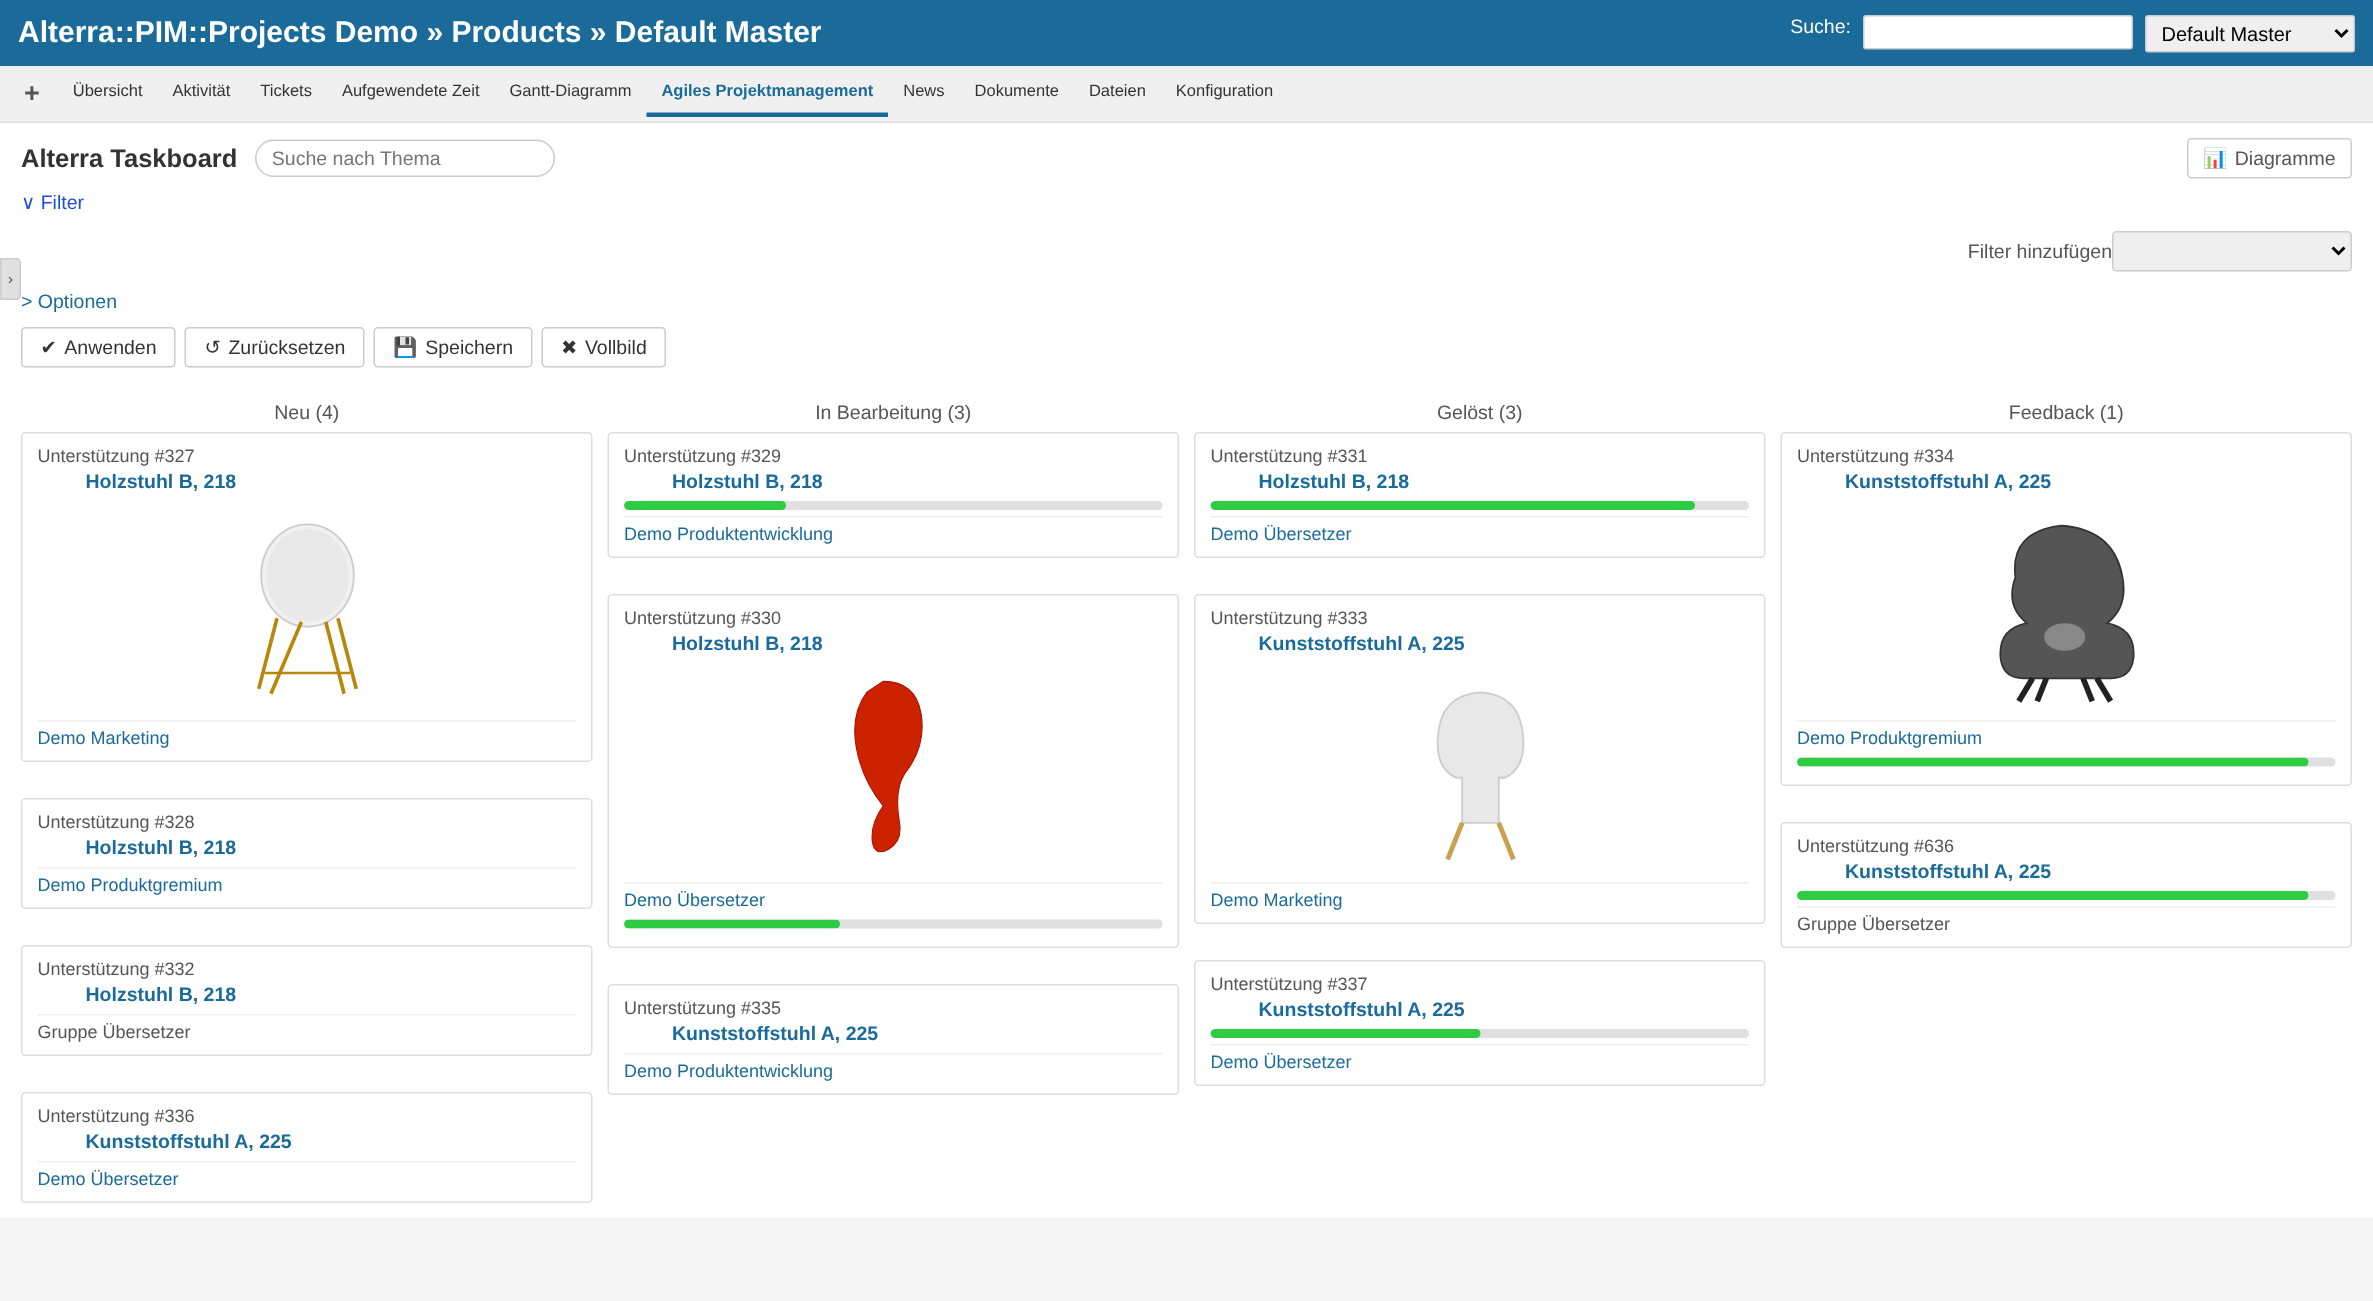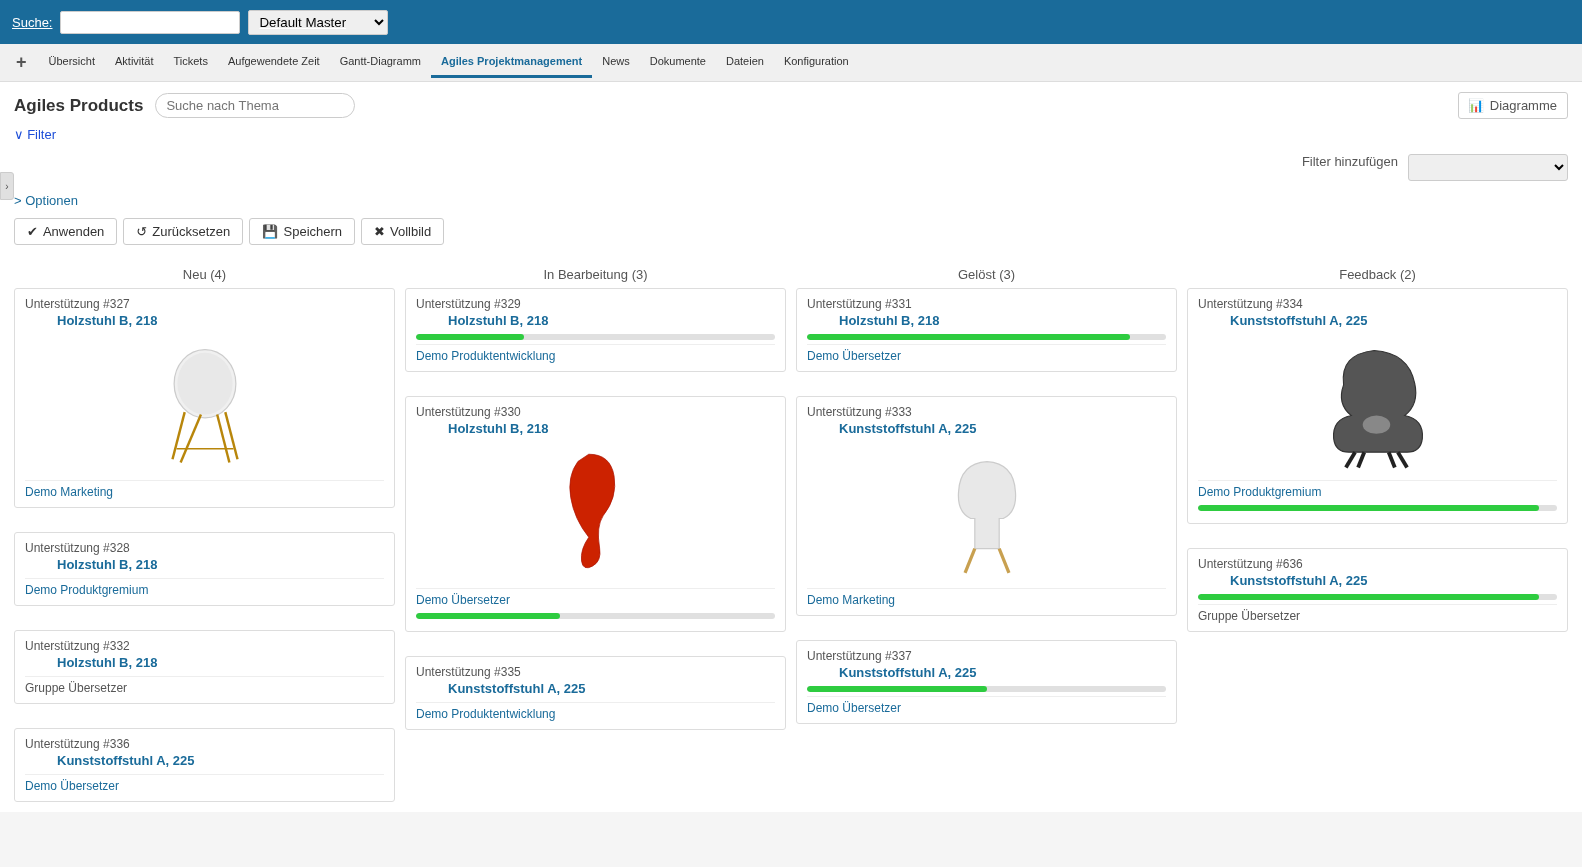--- a/index.html
+++ b/index.html
@@ -15,23 +15,22 @@
       align-items: center;
       justify-content: space-between;
     }
     .top-header-title {
       font-size: 20px;
       font-weight: bold;
       color: white;
     }
     .top-header-right {
       display: flex;
-      align-items: center;
+      align-items: flex-start;
       gap: 8px;
-      text-decoration: underline;
     }
     .top-header-right label {
       color: white;
       font-size: 13px;
     }
     .top-header-right input {
       width: 180px;
       padding: 3px 6px;
       border: 1px solid #ccc;
       border-radius: 2px;
@@ -121,22 +120,22 @@
     .filter-section {
       margin-bottom: 6px;
     }
     .filter-toggle {
       color: #1d4ed8;
       cursor: pointer;
       font-size: 13px;
     }
     .filter-add-row {
       display: flex;
+      align-items: center;
       justify-content: flex-end;
-      gap: 10px;
       margin: 8px 0;
       padding: 4px 0;
     }
     .filter-add-label {
       font-size: 13px;
       color: #555;
     }
     .filter-add-select {
       padding: 4px 8px;
       border: 1px solid #ccc;
@@ -269,20 +268,21 @@
       border-radius: 0 3px 3px 0;
     }
     .main-wrapper {
       position: relative;
     }
   </style>
 </head>
 <body>
 
 <div class="top-header">
+  <span class="top-header-title">Alterra::PIM::Projects Demo » Products » Default Master</span>
   <div class="top-header-right">
     <label>Suche:</label>
     <input type="text" placeholder="" style="">
     <select>
       <option>Default Master</option>
     </select>
   </div>
 </div>
 
 <div class="nav-bar">
@@ -299,21 +299,21 @@
   <div class="nav-item">Konfiguration</div>
 </div>
 
 <div class="main-wrapper">
   <div class="sidebar-arrow">›</div>
 
   <div class="page-content">
 
     <div class="toolbar-row">
       <div class="toolbar-left">
-        <span class="page-title">Agiles Products</span>
+        <span class="page-title">Alterra Taskboard</span>
         <input type="text" class="search-input" placeholder="Suche nach Thema" style="">
       </div>
       <button class="diagramme-btn">
         <span>📊</span>
         <span>Diagramme</span>
       </button>
     </div>
 
     <div class="filter-section">
       <span class="filter-toggle">∨ <span>Filter</span></span>
@@ -450,21 +450,21 @@
               <div class="card-number">Unterstützung #337</div>
               <div class="card-title">Kunststoffstuhl A, 225</div>
               <div class="progress-bar-container">
                 <div class="progress-bar" style="width: 50%;"></div>
               </div>
               <div class="card-assignee">Demo Übersetzer</div>
             </div>
           </div>
         </div>
         <div class="kanban-column">
-          <div class="kanban-column-header">Feedback (2)</div>
+          <div class="kanban-column-header">Feedback (1)</div>
           <div class="kanban-cards">
             <div class="kanban-card">
               <div class="card-number">Unterstützung #334</div>
               <div class="card-title">Kunststoffstuhl A, 225</div>
               <div class="card-image">
                 <svg viewBox="0 0 140 170" width="130" height="160" xmlns="http://www.w3.org/2000/svg">
 
       <path d="M25,60 Q20,20 65,15 Q110,18 118,58 Q124,85 105,100 Q130,105 128,130 Q126,148 108,148 L70,148 L32,148 Q14,148 12,130 Q10,105 35,100 Q16,85 25,60 Z" fill="#555" stroke="#333" stroke-width="1.5"></path>
 
       <ellipse cx="68" cy="112" rx="18" ry="12" fill="#888"></ellipse>

